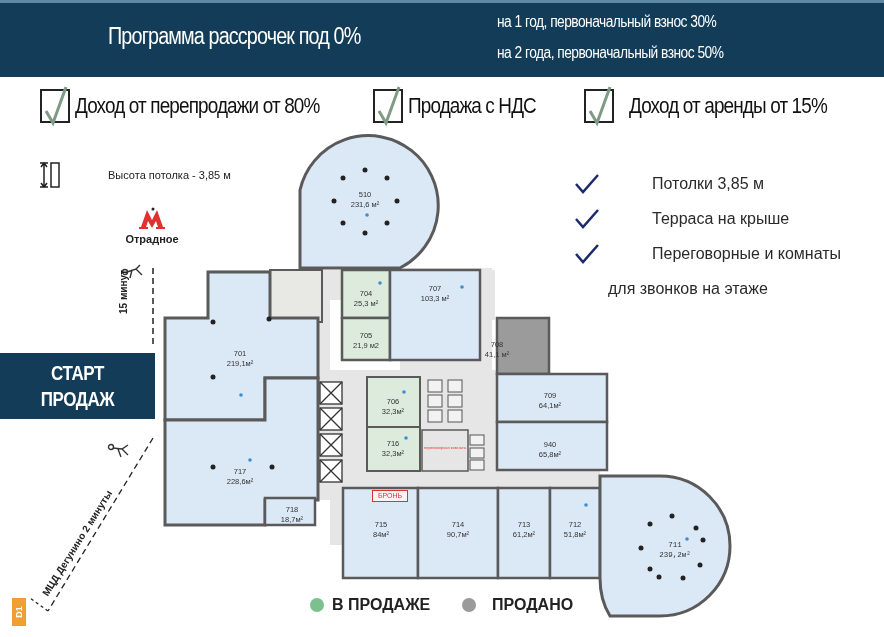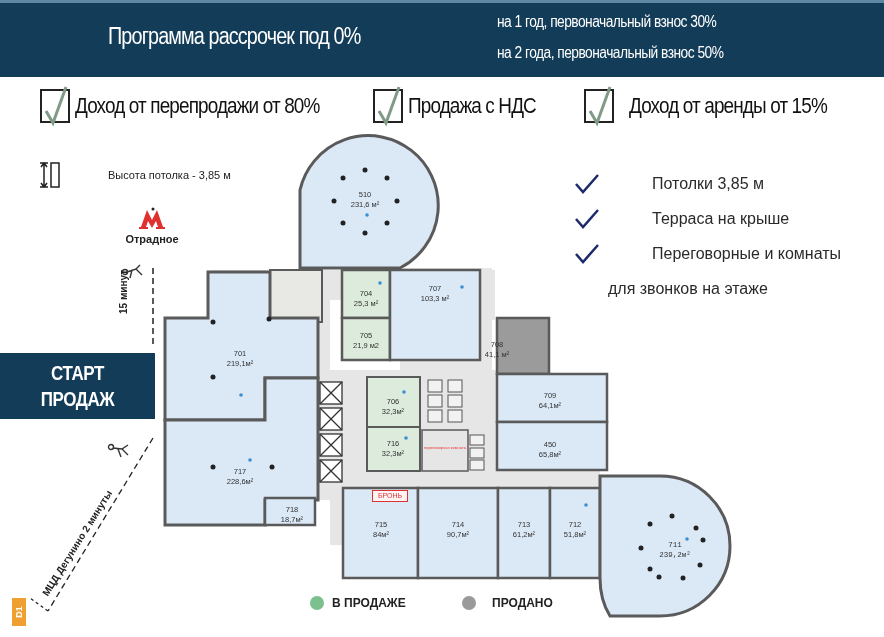--- a/index.html
+++ b/index.html
@@ -42,21 +42,21 @@
 
   
   .plan { position: absolute; left: 0; top: 0; }
   .room-label { position: absolute; text-align: center; font-size: 7.5px; color: #333; line-height: 10px; white-space: nowrap; }
   .bron { position: absolute; left: 372px; top: 490px; width: 36px; height: 12px; border: 1px solid #d33; color: #d33; font-size: 7px; text-align: center; line-height: 10px; background: #fff3f3; }
   .meeting-label { position: absolute; left: 423px; top: 445px; width: 44px; font-size: 4px; color: #e33; text-align: center; line-height: 5px; }
 
   
   .legend { position: absolute; top: 596px; display: flex; align-items: center; }
   .legend-dot { width: 14px; height: 14px; border-radius: 50%; margin-right: 8px; }
-  .legend-label { font-size: 12px; font-weight: bold; color: #222; }
+  .legend-label { font-size: 16px; font-weight: bold; color: #222; }
 
   .d1 { position: absolute; left: 12px; top: 598px; width: 14px; height: 28px; background: #f0a030; color: #fff; font-size: 9px; font-weight: bold; display: flex; align-items: center; justify-content: center; }
   .d1 span { transform: rotate(-90deg); display: block; }
 </style>
 </head>
 <body>
 
 <div class="page">
 
   <div class="banner">
@@ -280,21 +280,21 @@
   <div class="room-label" style="left:373px; top:439px; width:40px;">
     <div>716</div>
     <div>32,3м²</div>
   </div>
   <div class="meeting-label">переговорная комната</div>
   <div class="room-label" style="left:530px; top:391px; width:40px;">
     <div>709</div>
     <div>64,1м²</div>
   </div>
   <div class="room-label" style="left:530px; top:440px; width:40px;">
-    <div>450</div>
+    <div>940</div>
     <div>65,8м²</div>
   </div>
   <div class="room-label" style="left:215px; top:467px; width:50px;">
     <div>717</div>
     <div>228,6м²</div>
   </div>
   <div class="room-label" style="left:272px; top:505px; width:40px;">
     <div>718</div>
     <div>18,7м²</div>
   </div>

